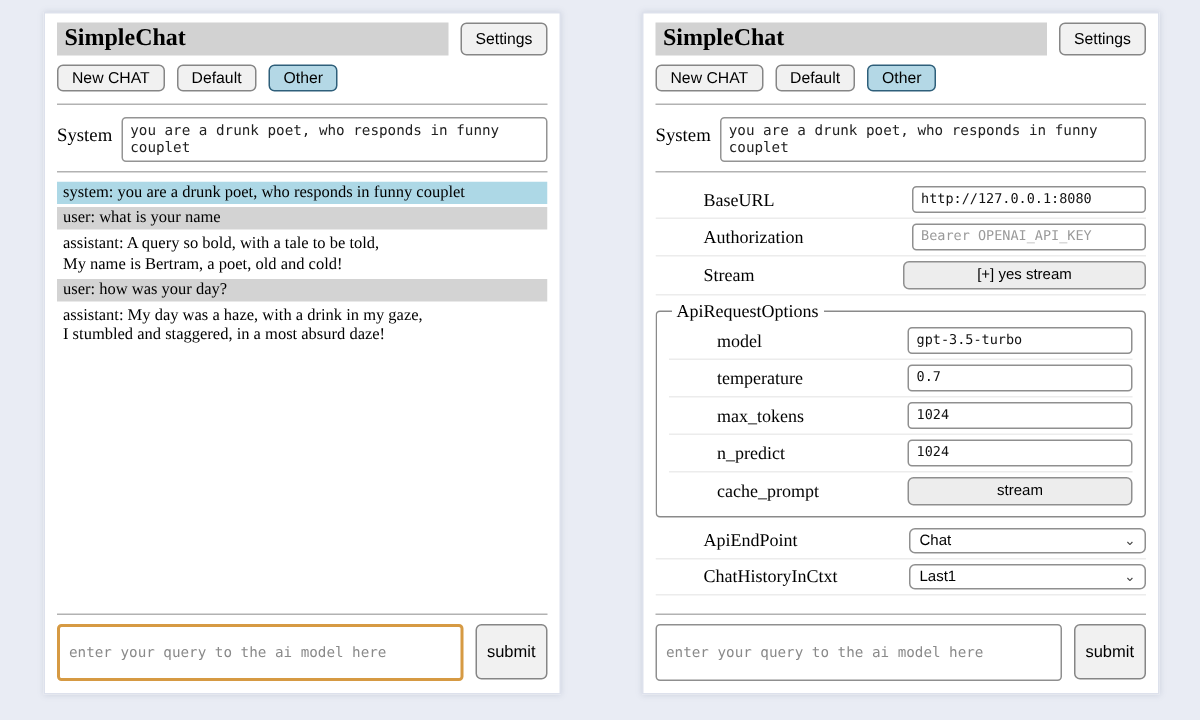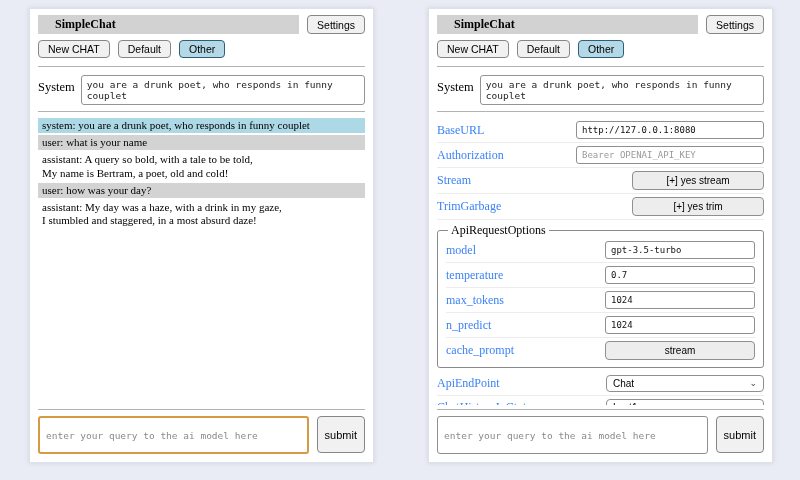--- a/index.html
+++ b/index.html
@@ -9,21 +9,21 @@
   .panel {
     position:absolute; top:8px; width:345px; height:455px;
     background:#ffffff; border:1px solid #dde1ec;
     box-shadow:0 0 4px rgba(120,130,160,.25);
     padding:6px 8px 8px; display:flex; flex-direction:column;
   }
   .panel.left  { left:29px; }
   .panel.right { left:428px; }
 
   .header { display:flex; gap:8px; margin-bottom:6px; align-items:stretch; }
-  .titlebar { flex:1; background:#d2d2d2; font-weight:bold; font-size:12px; padding:2px 17px; color:#000; }
+  .titlebar { flex:1; background:#d2d2d2; font-weight:bold; font-size:16px; padding:2px 5px; color:#000; }
   .btn {
     font-family:"Liberation Sans", sans-serif; font-size:10.5px; color:#000;
     background:#f1f1f1; border:1px solid #868686; border-radius:4px;
     padding:2px 9px; cursor:pointer; white-space:nowrap;
   }
   .btn.active { background:#b4d8e6; border:1px solid #2e5f7a; }
 
   .toolbar { display:flex; gap:8px; margin-bottom:4px; }
 
   .rule { border:none; border-top:1px solid #b2b2b2; margin:4px 0; }
@@ -40,28 +40,28 @@
 
   
   .msg { font-size:11px; line-height:1.2; padding:1px 4px; margin-bottom:2px; white-space:pre-line; color:#000; }
   .msg.system { background:#add8e6; }
   .msg.user { background:#d3d3d3; }
   .msg.assistant { background:#ffffff; }
 
   
   .srow { display:flex; justify-content:space-between; align-items:center; padding:3px 0; border-bottom:1px solid #ececec; }
   .srow:last-child { border-bottom:none; }
-  .slabel { font-size:12px; color:#3b82f6; }
+  .slabel { font-size:12px; color:#000000;margin-left:32px; }
   .ctrl-text {
-    width:188px; font-family:"DejaVu Sans Mono", monospace; font-size:9px; color:#111;
+    width:156px; font-family:"DejaVu Sans Mono", monospace; font-size:9px; color:#111;
     border:1px solid #8f8f8f; border-radius:3px; padding:3px 5px; outline:none; background:#fff;
   }
   .ctrl-text::placeholder { color:#9a9a9a; }
   .toggle {
-    width:132px; font-family:"Liberation Sans", sans-serif; font-size:10px;
+    width:162px; font-family:"Liberation Sans", sans-serif; font-size:10px;
     background:#ededed; border:1px solid #8f8f8f; border-radius:4px;
     padding:3px 0; text-align:center; cursor:pointer;
   }
   .fake-select {
     width:158px; background:#fff; border:1px solid #8f8f8f; border-radius:4px;
     font-family:"Liberation Sans", sans-serif; font-size:10px; padding:2px 6px;
     display:flex; justify-content:space-between; align-items:center; cursor:pointer;
   }
   .chev { font-size:9px; color:#444; line-height:1; }
 
@@ -142,24 +142,20 @@
     <div class="srow">
       <span class="slabel">Authorization</span>
       <input class="ctrl-text" placeholder="Bearer OPENAI_API_KEY" style="">
     </div>
 
     <div class="srow">
       <span class="slabel">Stream</span>
       <button class="toggle">[+] yes stream</button>
     </div>
 
-    <div class="srow">
-      <span class="slabel">TrimGarbage</span>
-      <button class="toggle">[+] yes trim</button>
-    </div>
 
     <fieldset class="apiopts">
       <legend>ApiRequestOptions</legend>
 
       <div class="srow">
         <span class="slabel">model</span>
         <input class="ctrl-text" value="gpt-3.5-turbo" style="">
       </div>
 
       <div class="srow">

